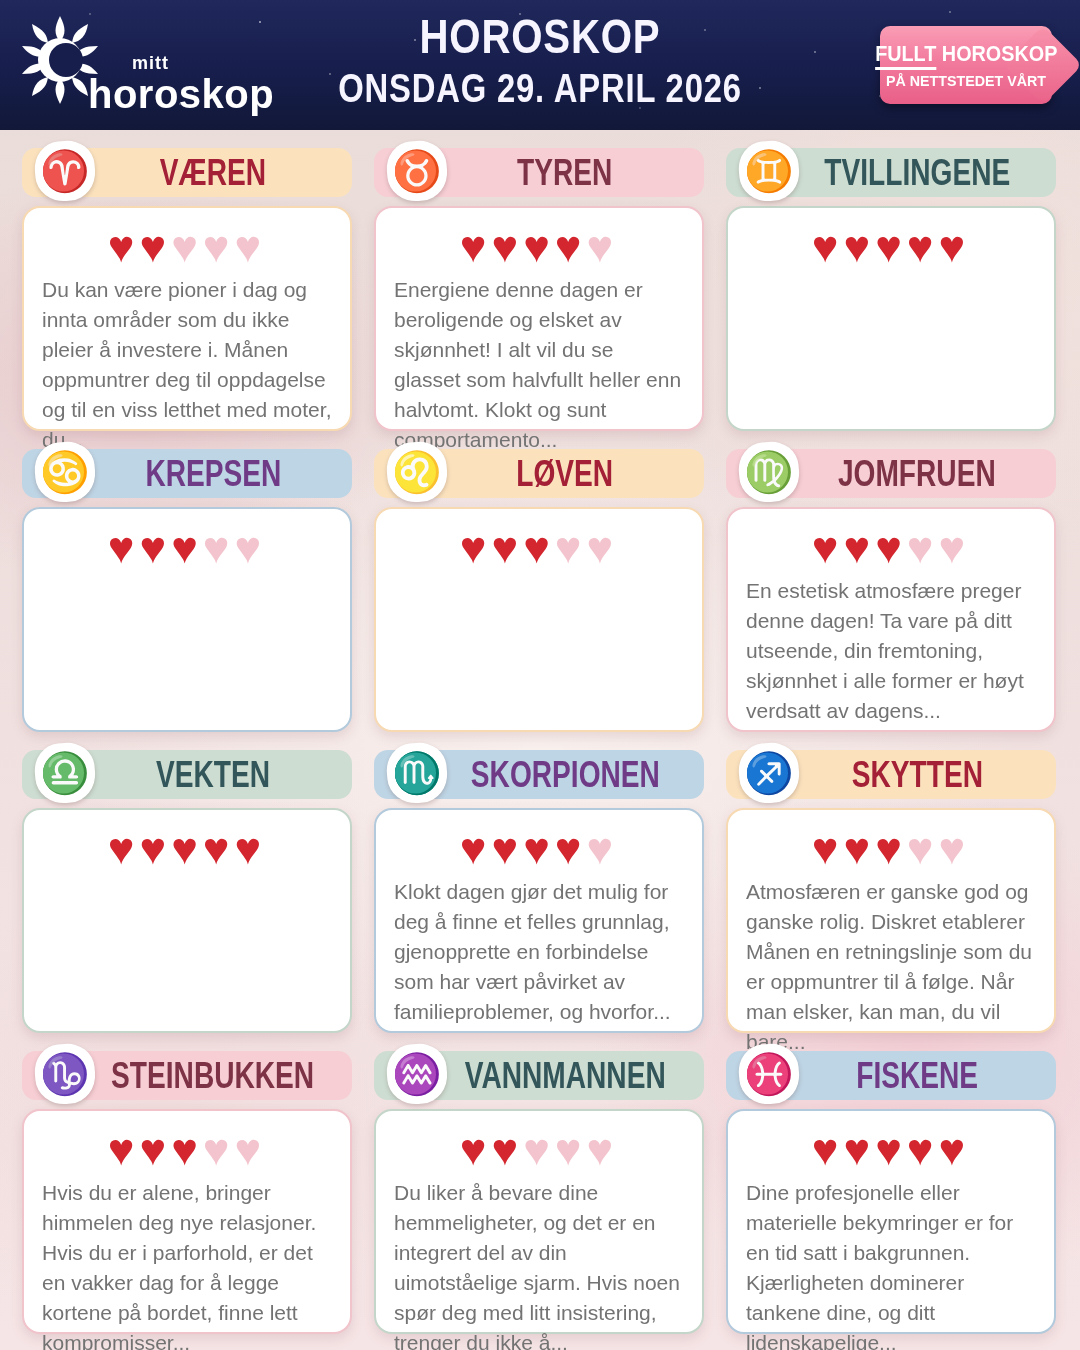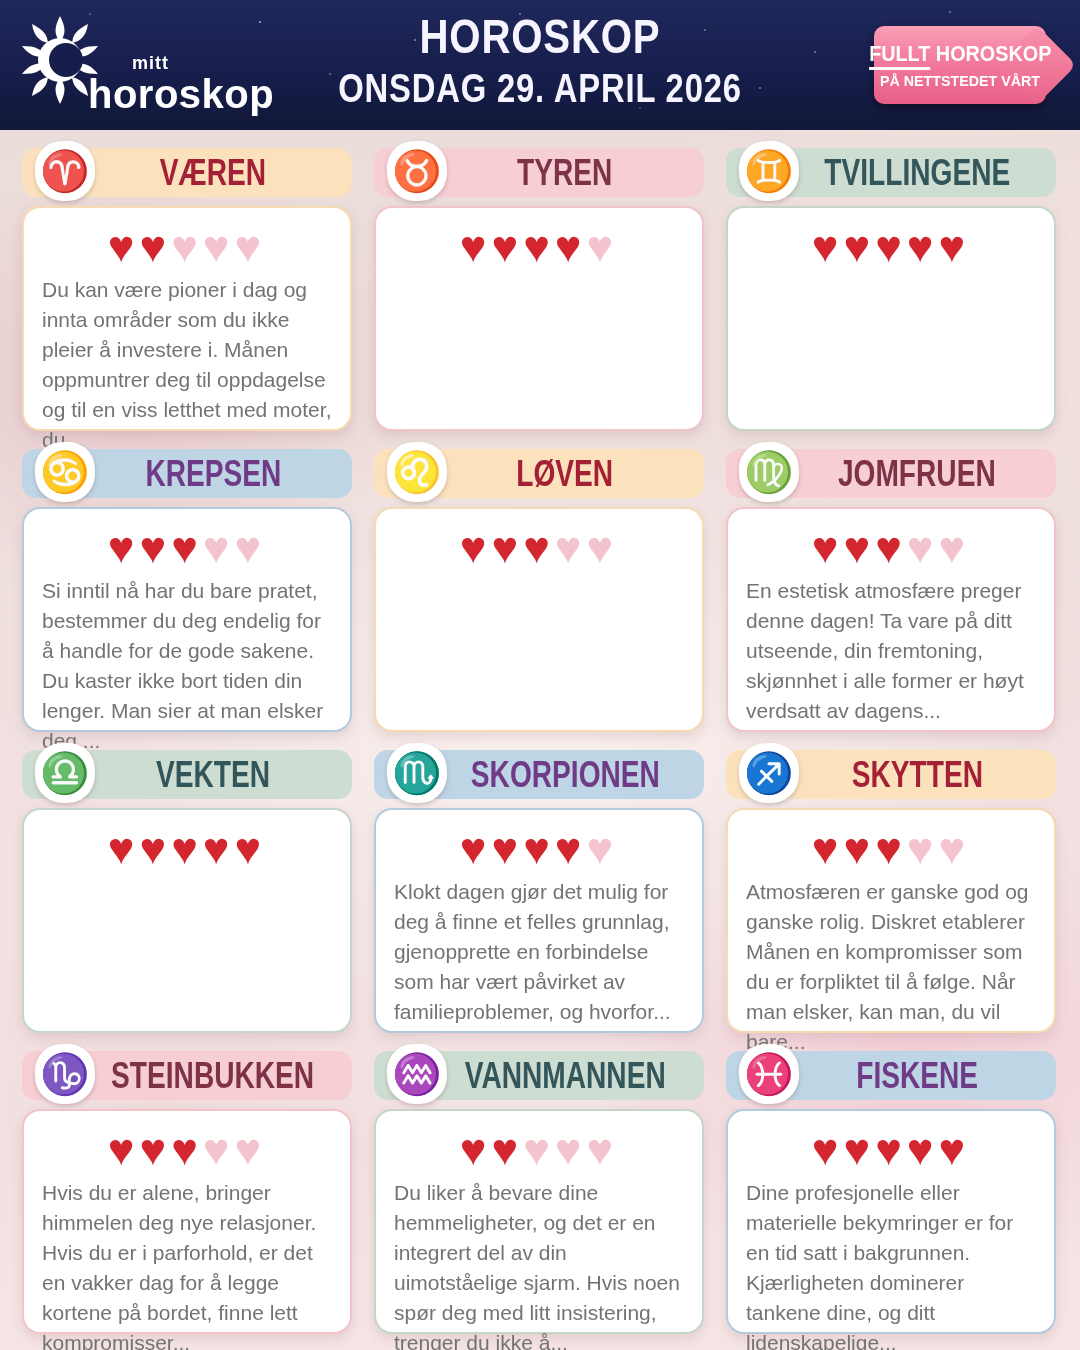--- a/index.html
+++ b/index.html
@@ -39,21 +39,21 @@
   }
   .logo{position:absolute;left:14px;top:4px;display:flex;align-items:flex-start;z-index:2;}
   .logo-sun{width:96px;height:112px;flex:none;}
   .logo-text{margin-left:-22px;margin-top:22px;color:#fff;line-height:1;}
   .logo-mitt{display:block;font-size:18px;font-weight:bold;letter-spacing:1px;margin-left:44px;margin-top:28px;}
   .logo-horoskop{display:block;font-size:40px;font-weight:bold;letter-spacing:.5px;margin-top:2px;}
   .title-block{position:absolute;left:240px;right:240px;top:8px;text-align:center;color:#f6f4ff;z-index:1;}
   .page-title{margin:0;font-size:49px;font-weight:bold;letter-spacing:1px;transform:scaleX(.82);}
   .page-date{margin-top:2px;font-size:40px;font-weight:bold;letter-spacing:1px;transform:scaleX(.82);}
   .cta{
-    position:absolute;right:34px;top:26px;width:172px;height:78px;z-index:2;
+    position:absolute;right:28px;top:26px;width:172px;height:78px;z-index:2;
     background:linear-gradient(180deg,#fa9db5 0%,#f27b9d 45%,#e95f88 100%);
     border-radius:10px;display:flex;flex-direction:column;align-items:center;justify-content:center;
     box-shadow:0 4px 10px rgba(0,0,0,.4);cursor:pointer;text-decoration:none;
   }
   .cta::after{
     content:"";position:absolute;right:-19px;top:50%;width:56px;height:56px;
     transform:translateY(-50%) rotate(45deg);border-radius:9px;
     background:linear-gradient(135deg,#f893ac 0%,#ea6289 100%);z-index:0;
   }
   .cta span{position:relative;z-index:1;color:#fff;}
@@ -142,20 +142,21 @@
 
   <section class="card" style="--chip-bg: #f6ced4; --border: #f1c3cb; --title: #7e3246;">
     <div class="chip">
       <span class="sticker">
         <span class="glyph" style="color: rgb(140, 58, 80);">♉</span>
       </span>
       <h2 class="sign-name">TYREN</h2>
     </div>
     <div class="body">
       <div class="hearts"><span class="heart filled" style="color: rgb(211, 38, 46);">♥</span><span class="heart filled" style="color: rgb(211, 38, 46);">♥</span><span class="heart filled" style="color: rgb(211, 38, 46);">♥</span><span class="heart filled" style="color: rgb(211, 38, 46);">♥</span><span class="heart empty" style="color: rgb(243, 196, 205);">♥</span></div>
+      <p class="text">Energiene denne dagen er beroligende og elsket av skjønnhet! I alt vil du se glasset som halvfullt heller enn halvtomt. Klokt og sunt comportamento...</p>
     </div>
   </section>
 
   <section class="card" style="--chip-bg: #cdddd1; --border: #c4d6c9; --title: #33565a;">
     <div class="chip">
       <span class="sticker">
         <span class="glyph" style="color: rgb(62, 124, 118);">♊</span>
       </span>
       <h2 class="sign-name">TVILLINGENE</h2>
     </div>
@@ -166,21 +167,20 @@
 
   <section class="card" style="--chip-bg: #bed5e5; --border: #b2cadc; --title: #6f3b86;">
     <div class="chip">
       <span class="sticker">
         <span class="glyph" style="color: rgb(138, 90, 176);">♋</span>
       </span>
       <h2 class="sign-name">KREPSEN</h2>
     </div>
     <div class="body">
       <div class="hearts"><span class="heart filled" style="color: rgb(211, 38, 46);">♥</span><span class="heart filled" style="color: rgb(211, 38, 46);">♥</span><span class="heart filled" style="color: rgb(211, 38, 46);">♥</span><span class="heart empty" style="color: rgb(243, 196, 205);">♥</span><span class="heart empty" style="color: rgb(243, 196, 205);">♥</span></div>
-      <p class="text">Si inntil nå har du bare pratet, bestemmer du deg endelig for å handle for de gode sakene. Du kaster ikke bort tiden din lenger. Man sier at man elsker deg,...</p>
     </div>
   </section>
 
   <section class="card" style="--chip-bg: #fbe2bd; --border: #f7d9b2; --title: #a32036;">
     <div class="chip">
       <span class="sticker">
         <span class="glyph" style="color: rgb(204, 46, 78);">♌</span>
       </span>
       <h2 class="sign-name">LØVEN</h2>
     </div>
@@ -229,21 +229,21 @@
 
   <section class="card" style="--chip-bg: #fbe2bd; --border: #f7d9b2; --title: #a32036;">
     <div class="chip">
       <span class="sticker">
         <span class="glyph" style="color: rgb(194, 37, 92);">♐</span>
       </span>
       <h2 class="sign-name">SKYTTEN</h2>
     </div>
     <div class="body">
       <div class="hearts"><span class="heart filled" style="color: rgb(211, 38, 46);">♥</span><span class="heart filled" style="color: rgb(211, 38, 46);">♥</span><span class="heart filled" style="color: rgb(211, 38, 46);">♥</span><span class="heart empty" style="color: rgb(243, 196, 205);">♥</span><span class="heart empty" style="color: rgb(243, 196, 205);">♥</span></div>
-      <p class="text">Atmosfæren er ganske god og ganske rolig. Diskret etablerer Månen en kompromisser som du er forpliktet til å følge. Når man elsker, kan man, du vil bare...</p>
+      <p class="text">Atmosfæren er ganske god og ganske rolig. Diskret etablerer Månen en retningslinje som du er oppmuntrer til å følge. Når man elsker, kan man, du vil bare...</p>
     </div>
   </section>
 
   <section class="card" style="--chip-bg: #f6ced4; --border: #f1c3cb; --title: #7e3246;">
     <div class="chip">
       <span class="sticker">
         <span class="glyph" style="color: rgb(139, 47, 72);">♑</span>
       </span>
       <h2 class="sign-name">STEINBUKKEN</h2>
     </div>

